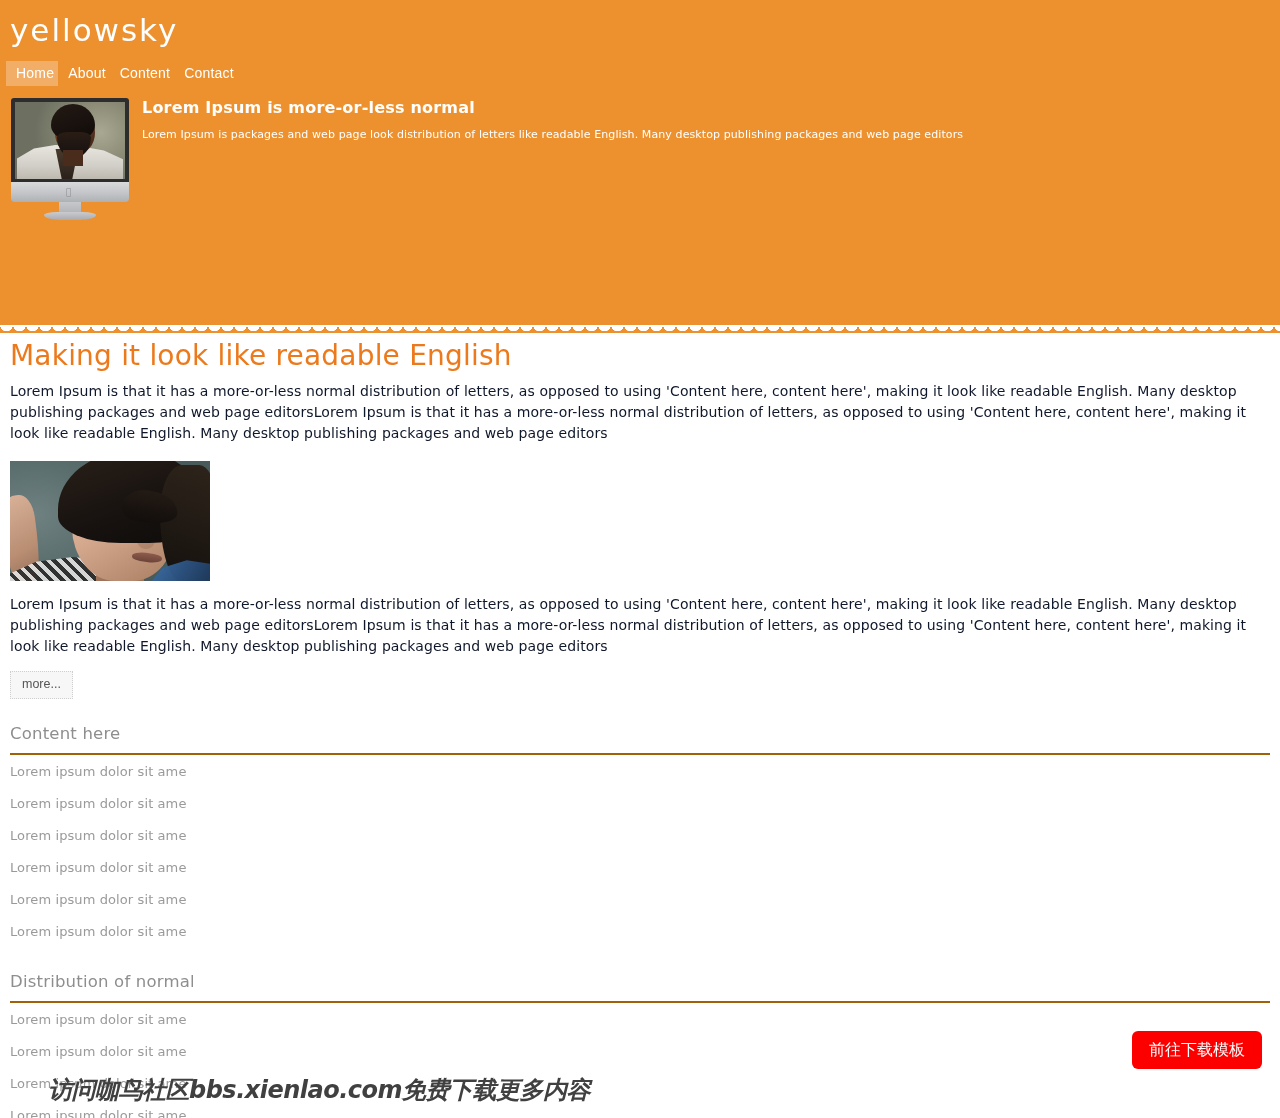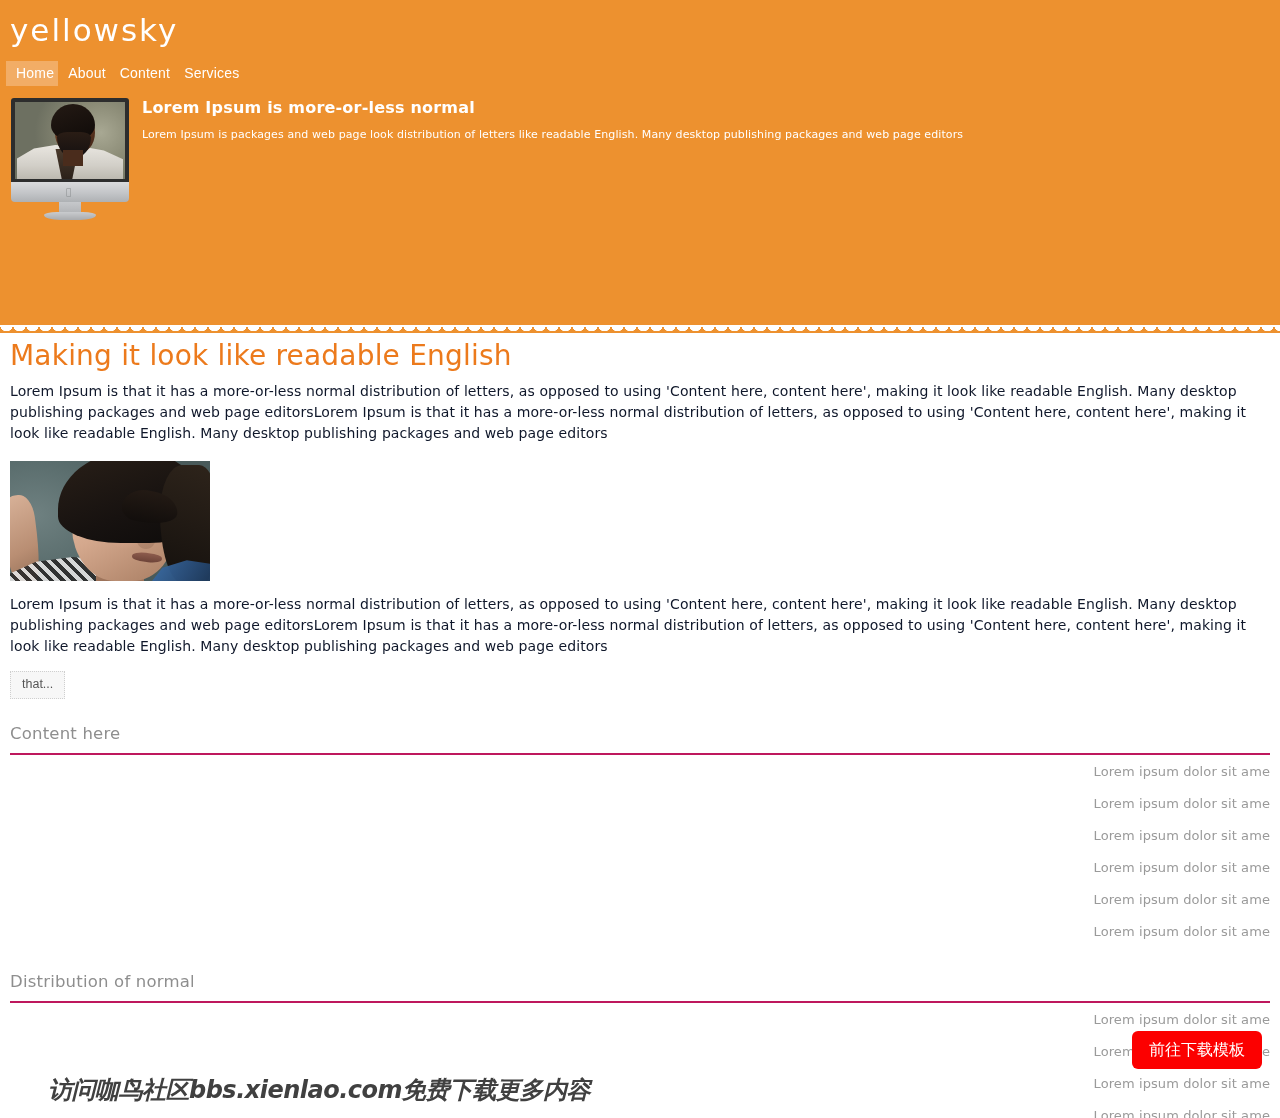--- a/index.html
+++ b/index.html
@@ -291,33 +291,32 @@
     cursor: pointer;
     font-family: "Liberation Sans", sans-serif;
   }
 
   .section-title {
     font-size: 16.5px;
     color: #8e8e8e;
     font-weight: 500;
     margin: 25px 0 0 0;
     padding-bottom: 9px;
-    border-bottom: 2px solid #be185d;
+    border-bottom: 2px solid #a16207;
     line-height: 20px;
     letter-spacing: .2px;
   }
   .item-list { list-style: none; margin: 0; padding: 0; }
   .item-list li {
     font-size: 13px;
     color: #9a9a9a;
     padding: 9px 0 8px 0;
     line-height: 15px;
     cursor: pointer;
     letter-spacing: .1px;
-    text-align: right;
   }
 
   
   .watermark {
     position: absolute;
     left: 48px; top: 1074px;
     font-size: 24px;
     font-weight: bold;
     font-style: italic;
     color: #404040;
@@ -347,21 +346,21 @@
 <div id="page">
 
   <div class="header">
 
     <div class="logo">yellowsky</div>
 
     <div class="nav">
       <div class="nav-item active">Home</div>
       <div class="nav-item">About</div>
       <div class="nav-item">Content</div>
-      <div class="nav-item">Services</div>
+      <div class="nav-item">Contact</div>
     </div>
 
     <div class="hero">
       <div class="hero-inner">
 
         <div class="imac">
           <div class="imac-screen">
             <div class="imac-photo">
               <div class="bg"></div>
               <div class="shirt"></div>
@@ -408,21 +407,21 @@
       <div class="p-nose"></div>
       <div class="p-lip"></div>
       <div class="p-hair"></div>
       <div class="p-hair2"></div>
       <div class="p-fringe"></div>
       <div class="p-blue"></div>
     </div>
 
     <p class="body-para">Lorem Ipsum is that it has a more-or-less normal distribution of letters, as opposed to using 'Content here, content here', making it look like readable English. Many desktop publishing packages and web page editorsLorem Ipsum is that it has a more-or-less normal distribution of letters, as opposed to using 'Content here, content here', making it look like readable English. Many desktop publishing packages and web page editors</p>
 
-    <div class="more-btn">that...</div>
+    <div class="more-btn">more...</div>
 
     
     <h2 class="section-title">Content here</h2>
     <ul class="item-list">
       <li>Lorem ipsum dolor sit ame</li>
       <li>Lorem ipsum dolor sit ame</li>
       <li>Lorem ipsum dolor sit ame</li>
       <li>Lorem ipsum dolor sit ame</li>
       <li>Lorem ipsum dolor sit ame</li>
       <li>Lorem ipsum dolor sit ame</li>

